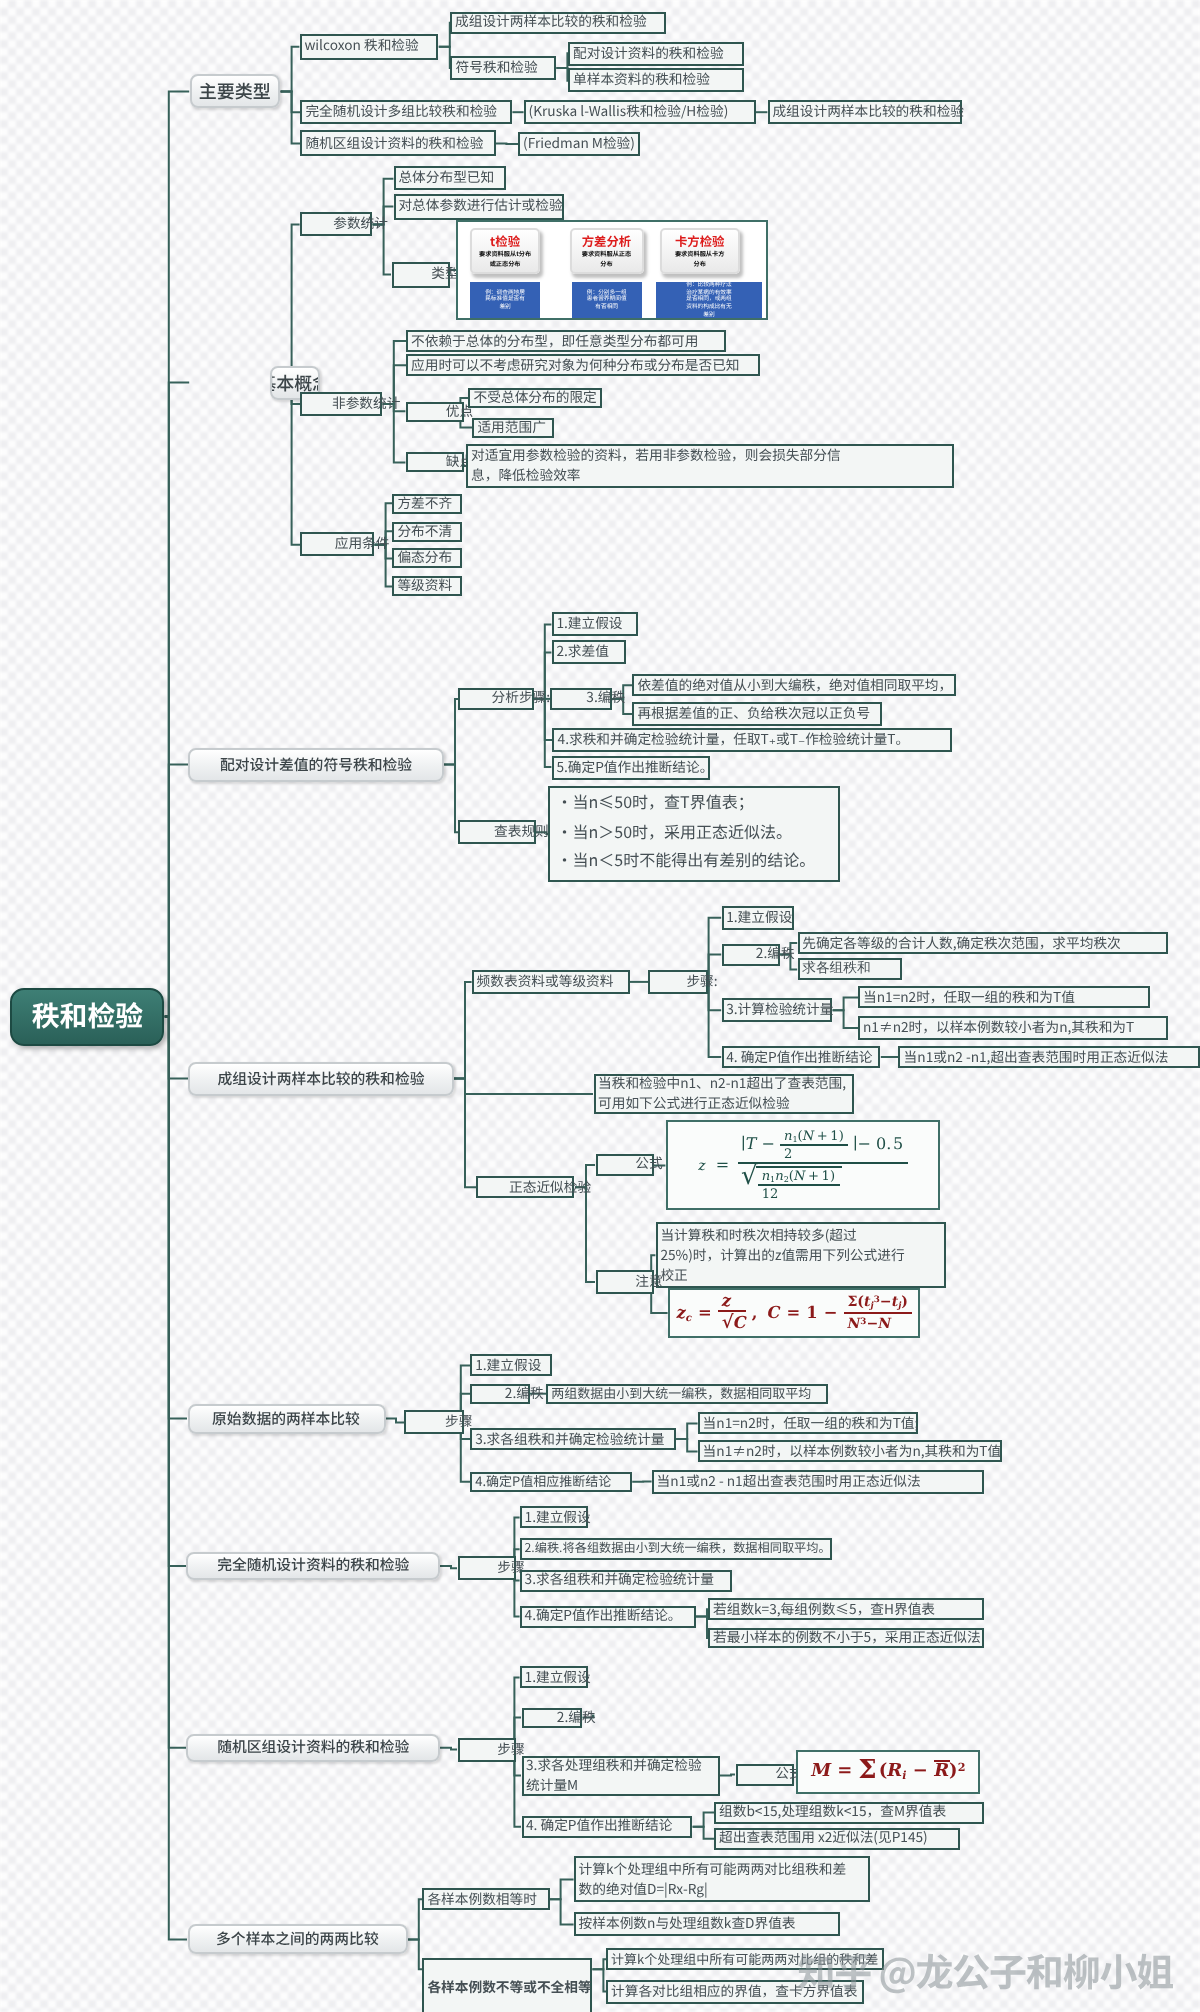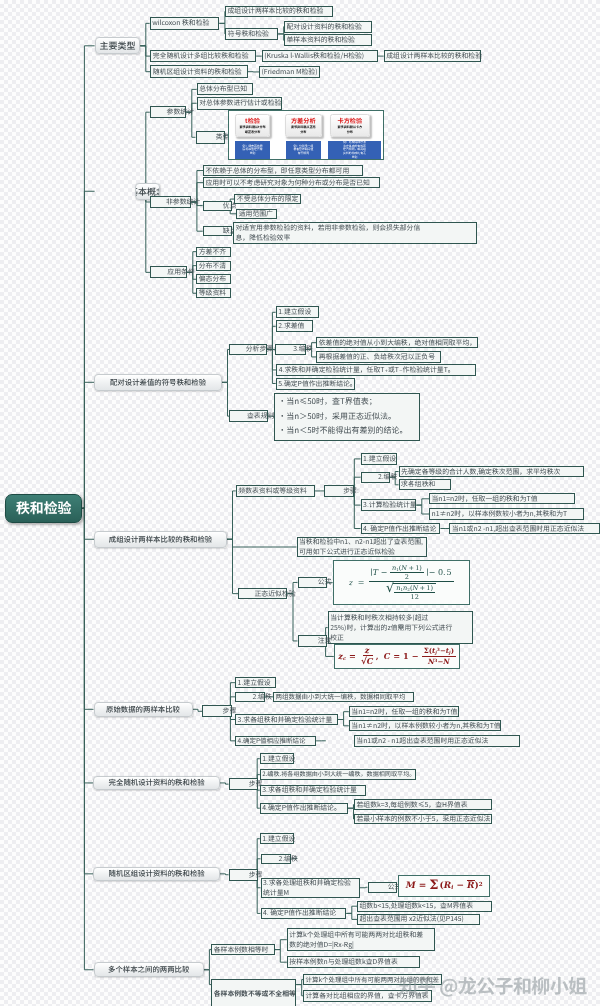--- a/index.html
+++ b/index.html
@@ -41,21 +41,21 @@
     border:0.5px solid #dcdcdc;border-radius:2.5px;
     box-shadow:1.2px 1.6px 1.6px rgba(0,0,0,0.25);
     text-align:center;box-sizing:border-box;
     display:flex;flex-direction:column;justify-content:center;padding-bottom:0.5px;}
   .ititle{color:#dd1c1c;font-weight:700;font-size:6.2px;line-height:1.3;}
   .isub{color:#0a0a0a;font-weight:700;font-size:3.1px;line-height:1.35;white-space:pre-line;margin-top:0.3px;}
   .ibody{position:absolute;background:#3461b5;color:#ffffff;font-size:2.85px;
     line-height:1.36;text-align:center;white-space:pre-line;box-sizing:border-box;
     display:flex;align-items:center;justify-content:center;padding:0.5px;}
   .fml{font-family:"DejaVu Serif",serif;color:#1f4f47;}
-  .fml .vr{display:inline-flex;flex-direction:column;align-items:center;vertical-align:middle;}
+  .fml .vr{display:inline-flex;flex-direction:column;align-items:flex-start;vertical-align:middle;}
   .fml .num{border-bottom:0.8px solid #1f4f47;padding:0 2px;}
   .fml .den{padding:0 2px;}
   .fml i{font-family:"DejaVu Serif",serif;font-style:italic;}
   .fml sub{font-size:0.62em;vertical-align:-0.25em;}
   .fml sup{font-size:0.62em;vertical-align:0.45em;}
   .wm{position:absolute;color:rgba(138,148,152,0.55);font-weight:700;white-space:nowrap;}
   .imgbox{position:absolute;box-sizing:border-box;border:1.2px solid #3f6f67;
     background:#fff;overflow:hidden;}
   .fbox{position:absolute;box-sizing:border-box;border:1.2px solid #3f6f67;
     background:#fafcfb;overflow:hidden;display:flex;align-items:center;justify-content:center;}
@@ -300,21 +300,21 @@
         </span></div>
     </div>
     <div class="nb ctr" style="left: 202.4px; top: 705.1px; width: 22.5px; height: 12.4px; font-size: 6.85px;">步骤</div>
     <div class="nb" style="left: 235.1px; top: 677.2px; width: 41.3px; height: 11px; font-size: 6.85px;">1.建立假设</div>
     <div class="nb ctr" style="left: 235.1px; top: 691.8px; width: 28.8px; height: 10.1px; font-size: 6.85px;">2.编秩</div>
     <div class="nb" style="left: 273.1px; top: 691.8px; width: 141px; height: 10.1px; font-size: 6.5px;">两组数据由小到大统一编秩，数据相同取平均</div>
     <div class="nb" style="left: 235.1px; top: 713.8px; width: 103px; height: 11.4px; font-size: 6.85px;">3.求各组秩和并确定检验统计量</div>
     <div class="nb" style="left: 348.8px; top: 706.2px; width: 110px; height: 11px; font-size: 6.85px;">当n1=n2时，任取一组的秩和为T值;</div>
     <div class="nb" style="left: 348.8px; top: 720.3px; width: 152px; height: 11px; font-size: 6.85px;">当n1≠n2时，以样本例数较小者为n,其秩和为T值</div>
     <div class="nb" style="left: 235.1px; top: 735.8px; width: 81px; height: 10.1px; font-size: 6.5px;">4.确定P值相应推断结论</div>
-    <div class="nb" style="left: 325.8px; top: 734.8px; width: 166.2px; height: 12px; font-size: 6.85px; margin-left: 28px;">当n1或n2 - n1超出查表范围时用正态近似法</div>
+    <div class="nb" style="left: 325.8px; top: 734.8px; width: 166.2px; height: 12px; font-size: 6.85px;">当n1或n2 - n1超出查表范围时用正态近似法</div>
     <div class="nb ctr" style="left: 228.5px; top: 777.9px; width: 23.2px; height: 12.5px; font-size: 6.85px;">步骤</div>
     <div class="nb" style="left: 259.8px; top: 753px; width: 34.2px; height: 11.4px; font-size: 6.85px;">1.建立假设</div>
     <div class="nb" style="left: 259.8px; top: 768.8px; width: 156px; height: 11.6px; font-size: 6.1px;">2.编秩.将各组数据由小到大统一编秩，数据相同取平均。</div>
     <div class="nb" style="left: 259.8px; top: 784.8px; width: 106.2px; height: 10.8px; font-size: 6.85px;">3.求各组秩和并确定检验统计量</div>
     <div class="nb" style="left: 259.8px; top: 802.8px; width: 88.2px; height: 10.8px; font-size: 6.85px;">4.确定P值作出推断结论。</div>
     <div class="nb" style="left: 354px; top: 799.2px; width: 138px; height: 10.8px; font-size: 6.85px;">若组数k=3,每组例数≤5，查H界值表</div>
     <div class="nb" style="left: 354px; top: 813.6px; width: 138px; height: 10.8px; font-size: 6.85px;">若最小样本的例数不小于5，采用正态近似法</div>
     <div class="nb ctr" style="left: 228.5px; top: 868.5px; width: 23.2px; height: 12.5px; font-size: 6.85px;">步骤</div>
     <div class="nb" style="left: 259.8px; top: 833px; width: 34.2px; height: 11.4px; font-size: 6.85px;">1.建立假设</div>
     <div class="nb ctr" style="left: 260.5px; top: 853.7px; width: 30.7px; height: 10.2px; font-size: 6.85px;">2.编秩</div>

